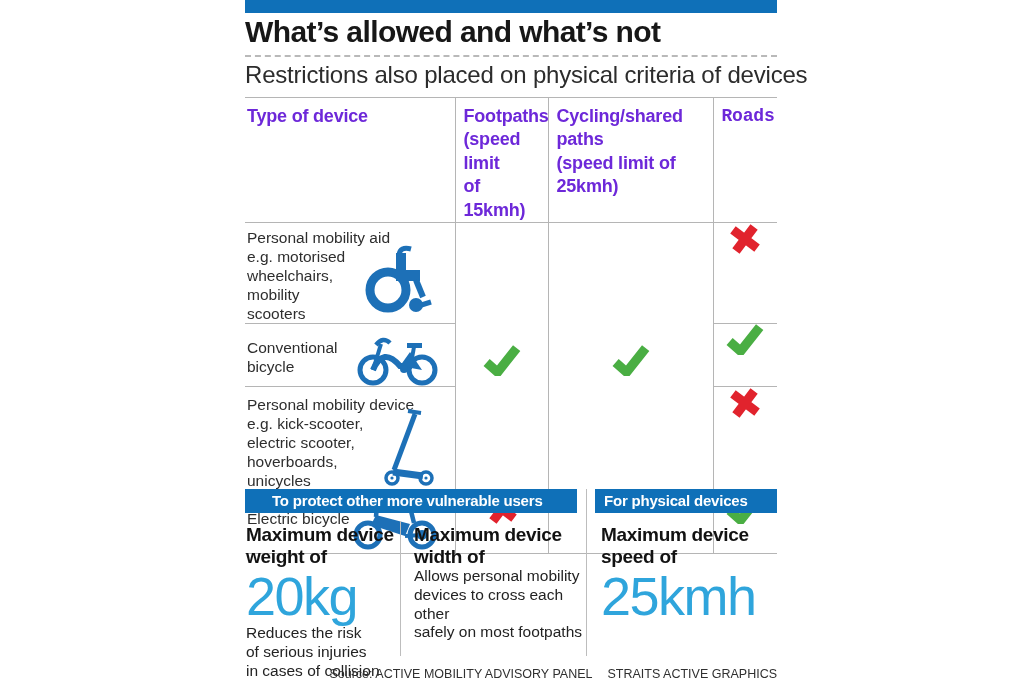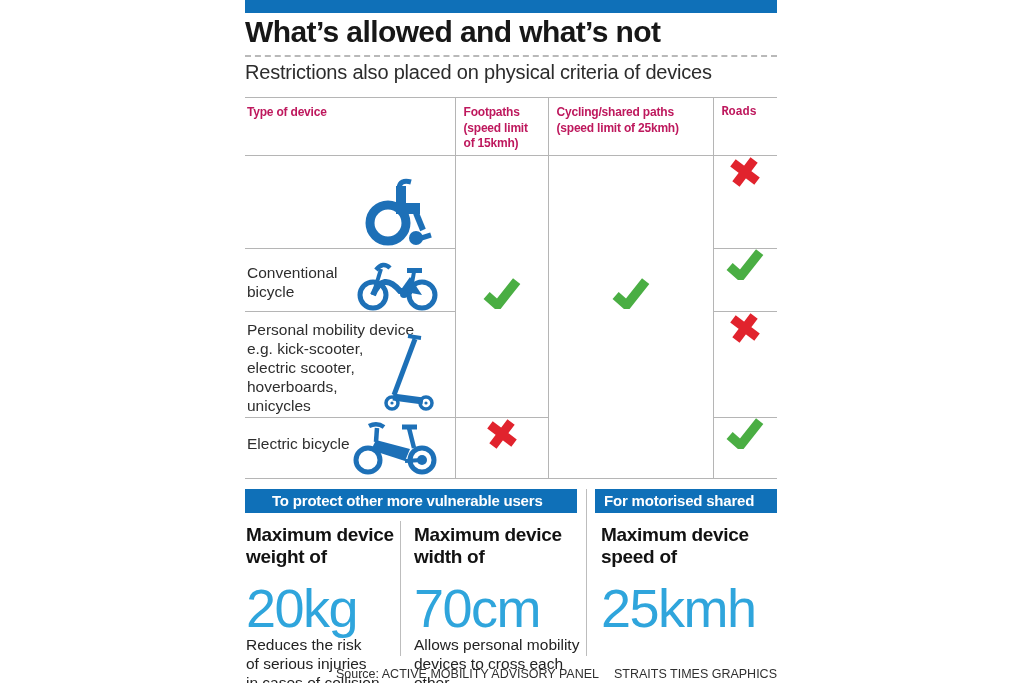--- a/index.html
+++ b/index.html
@@ -13,27 +13,27 @@
   }
   *{margin:0;padding:0;box-sizing:border-box;}
   html,body{background:#ffffff;}
   body{font-family:"Liberation Sans","DejaVu Sans",sans-serif;color:var(--ink);}
   .canvas{position:relative;width:932px;height:683px;background:#ffffff;overflow:hidden;}
   .ml{white-space:pre-line;}
 
   .topbar{position:absolute;left:245px;top:0;width:532px;height:13px;background:var(--blue);}
   .title{position:absolute;left:245px;top:15px;font-size:30px;font-weight:bold;letter-spacing:-0.6px;color:#171717;}
   .dash{position:absolute;left:245px;top:55px;width:532px;border-top:2px dashed #b9b9b9;}
-  .subtitle{position:absolute;left:245px;top:61px;font-size:20px;font-weight:400;color:#2c2c2c;letter-spacing:-0.2px;}
+  .subtitle{position:absolute;left:245px;top:61px;font-size:24px;font-weight:400;color:#2c2c2c;letter-spacing:-0.2px;}
 
   table.grid{position:absolute;left:245px;top:97px;width:532px;border-collapse:collapse;table-layout:fixed;}
   table.grid th,table.grid td{border:1px solid var(--grid);vertical-align:top;}
   table.grid th:first-child,table.grid td:first-child{border-left:none;}
   table.grid th:last-child,table.grid td:last-child{border-right:none;font-family:Liberation Mono, monospace;}
-  table.grid th{font-size:12px;font-weight:bold;text-align:left;line-height:1.3;letter-spacing:-0.2px;padding:7px 4px 0 8px;color:#be185d;}
+  table.grid th{font-size:18px;font-weight:bold;text-align:left;line-height:1.3;letter-spacing:-0.2px;padding:7px 4px 0 8px;color:#6d28d9;}
   table.grid th.first{padding-left:2px;}
   td.type{position:relative;font-size:15.5px;line-height:1.22;color:#2e2e2e;padding:6px 4px 0 2px;overflow:visible;}
   td.type .dev-icon{position:absolute;}
   td.mark{text-align:center;vertical-align:middle;}
   td.mark.toppad{vertical-align:top;padding-top:122px;}
   .pt14{padding-top:15px !important;}
   .pt8{padding-top:9px !important;}
   .pt16{padding-top:17px !important;}
 
   .secbar{position:absolute;top:489px;height:24px;background:var(--blue);color:#ffffff;font-size:15px;font-weight:bold;line-height:24px;padding-left:9px;letter-spacing:-0.2px;}
@@ -41,21 +41,21 @@
   .secbar2{left:595px;width:182px;}
   .vline{position:absolute;width:1px;background:#bdbdbd;}
   .v1{left:400px;top:521px;height:135px;}
   .v2{left:586px;top:489px;height:167px;}
 
   .stat{position:absolute;top:524px;}
   .s1{left:246px;width:152px;}
   .s2{left:414px;width:168px;}
   .s3{left:601px;width:176px;}
   .stat-h{font-size:19px;font-weight:bold;line-height:1.14;letter-spacing:-0.3px;color:#121212;}
-  .stat-v{font-size:54px;font-weight:400;color:var(--light-blue);line-height:1.02;margin-top:14px;letter-spacing:-1.5px;}
+  .stat-v{font-size:54px;font-weight:400;color:var(--light-blue);line-height:1.02;margin-top:2px;letter-spacing:-1.5px;}
   .stat-d{font-size:15.5px;line-height:1.2;color:#232323;}
 
   .source{position:absolute;left:245px;top:667px;width:532px;text-align:right;font-size:12.5px;color:#303030;}
   .source .credit{margin-left:15px;}
 
   svg{display:inline-block;vertical-align:top;}
 </style>
 </head>
 <body>
 
@@ -80,20 +80,25 @@
 (speed limit
 of 15kmh)</th>
         <th class="ml">Cycling/shared paths
 (speed limit of 25kmh)</th>
         <th>Roads</th>
       </tr>
     </thead>
     <tbody>
       <tr style="height:93px">
         <td class="type">
+          <span class="ml">Personal mobility aid
+e.g. motorised
+wheelchairs,
+mobility
+scooters</span>
           <span class="dev-icon" style="left:118px;top:22px">
             <svg width="76" height="72" viewBox="0 0 76 72" fill="none">
               <circle cx="25" cy="45" r="18" stroke="#1d70b7" stroke-width="9"></circle>
               <path d="M48,4 Q37,1 36,10" stroke="#1d70b7" stroke-width="5" fill="none"></path>
               <rect x="33" y="8" width="10" height="20" fill="#1d70b7"></rect>
               <rect x="33" y="25" width="24" height="11" fill="#1d70b7"></rect>
               <path d="M53,35 L60,52" stroke="#1d70b7" stroke-width="6"></path>
               <path d="M52,62 L68,57" stroke="#1d70b7" stroke-width="5"></path>
               <circle cx="53" cy="60" r="7" fill="#1d70b7"></circle>
             </svg>
@@ -203,43 +208,42 @@
             <g transform="rotate(-4 18 15)">
                 <path d="M3,16 L13,26 L33,4" stroke="#4aae43" stroke-width="9" fill="none" stroke-linecap="butt"></path>
               </g>
           </svg>
         </td>
       </tr>
     </tbody>
   </table>
 
   <div class="secbar secbar1">To protect other more vulnerable users</div>
-  <div class="secbar secbar2">For motorised shared</div>
+  <div class="secbar secbar2">For physical devices</div>
   <div class="vline v1"></div>
   <div class="vline v2"></div>
 
   <div class="stat s1">
     <div class="stat-h ml">Maximum device
 weight of</div>
     <div class="stat-v">20kg</div>
     <div class="stat-d ml">Reduces the risk
 of serious injuries
 in cases of collision</div>
   </div>
   <div class="stat s2">
     <div class="stat-h ml">Maximum device
 width of</div>
-    <div class="stat-v">70cm</div>
     <div class="stat-d ml">Allows personal mobility
 devices to cross each other
 safely on most footpaths</div>
   </div>
   <div class="stat s3">
     <div class="stat-h ml">Maximum device
 speed of</div>
     <div class="stat-v">25kmh</div>
   </div>
 
   <div class="source">
-    <span>Source: ACTIVE MOBILITY ADVISORY PANEL</span><span class="credit">STRAITS TIMES GRAPHICS</span>
+    <span>Source: ACTIVE MOBILITY ADVISORY PANEL</span><span class="credit">STRAITS ACTIVE GRAPHICS</span>
   </div>
 
 </div>
 
 </body></html>

